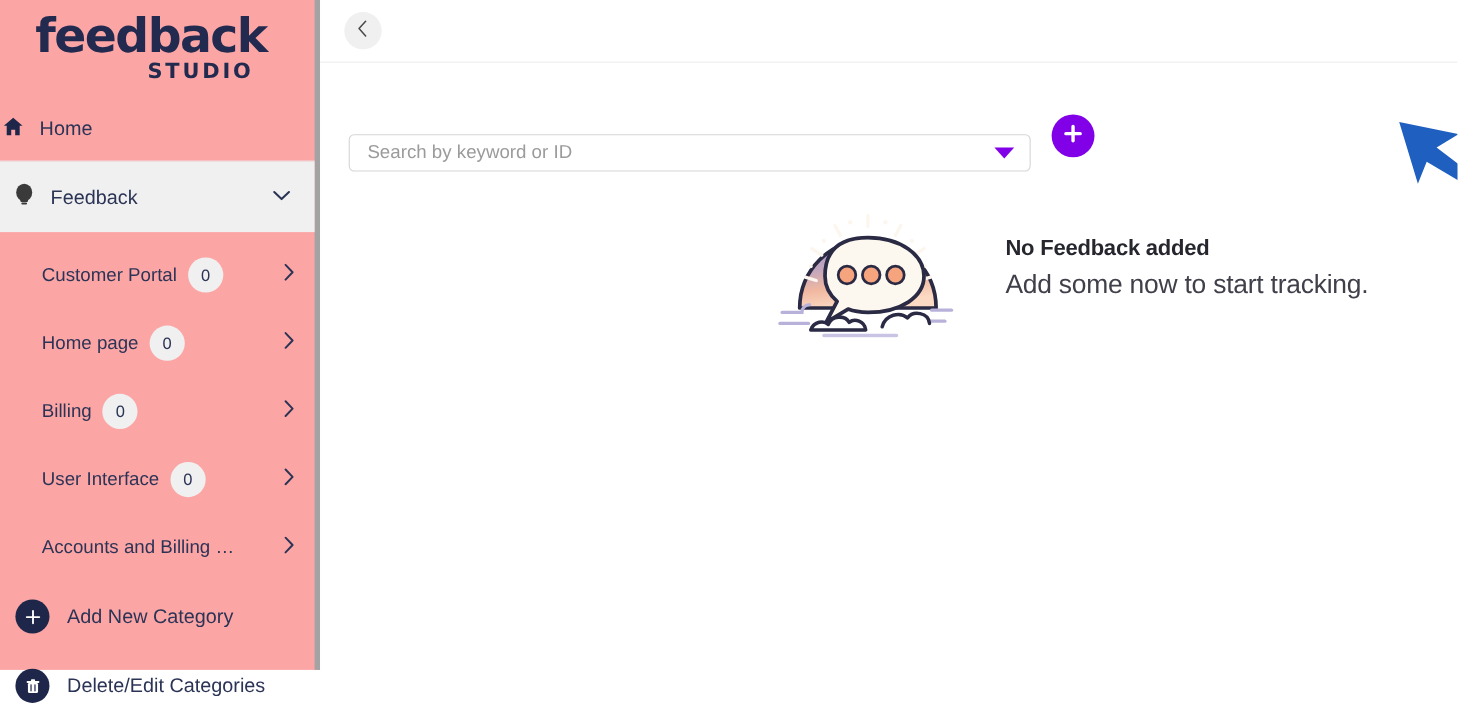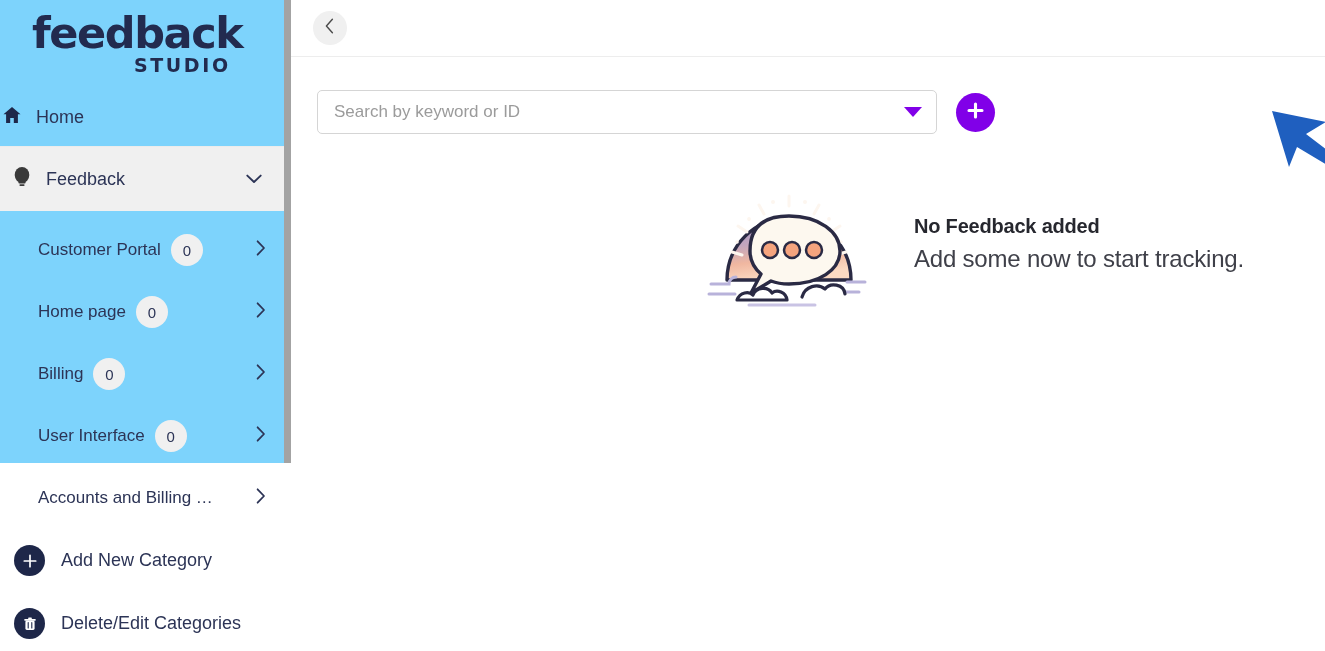--- a/index.html
+++ b/index.html
@@ -6,23 +6,23 @@
   html, body {
     width: 1325px; height: 651px;
     background: #ffffff;
     font-family: "Liberation Sans", sans-serif;
     overflow: hidden;
   }
   .app { display: flex; width: 1325px; height: 651px; position: relative; }
 
   
   .sidebar {
-    width: 291px; height: 463px;
-    background: #7dd3fc;
-    border-right: 7px solid #a3a3a3;
+    width: 291px; height: 609px;
+    background: #fca5a5;
+    border-right: 5px solid #a3a3a3;
     flex: 0 0 291px;
     position: relative;
   }
   .logo-wrap {
     height: 88px;
     display: flex; flex-direction: column;
     align-items: flex-start;
     justify-content: center;
     padding-left: 32px;
   }
@@ -129,27 +129,28 @@
     display: flex; align-items: center; justify-content: center;
     cursor: pointer;
   }
 
   .search-row {
     display: flex; align-items: center;
     padding: 33px 0 0 26px;
     gap: 19px;
   }
   .search-box {
-    width: 620px; height: 44px;
+    width: 620px; height: 34px;
     border: 1px solid #d5d5d5;
     border-radius: 5px;
     background: #fff;
     display: flex; align-items: center;
     padding: 0 14px 0 16px;
     position: relative;
+    margin-top: 32px;
   }
   .search-input {
     flex: 1 1 auto;
     border: none; outline: none;
     font-size: 17px;
     color: #333;
     font-family: "Liberation Sans", sans-serif;
     background: transparent;
   }
   .search-input::placeholder { color: #9b9b9b; }

